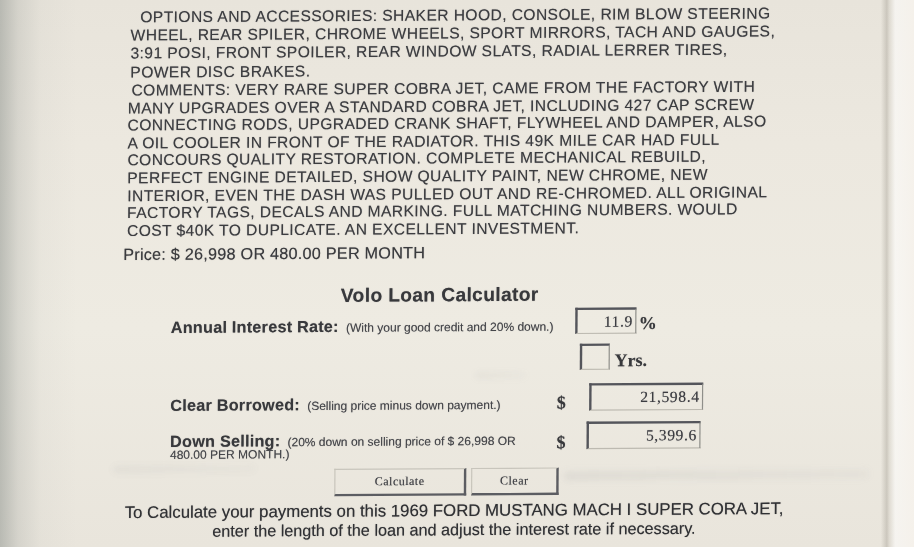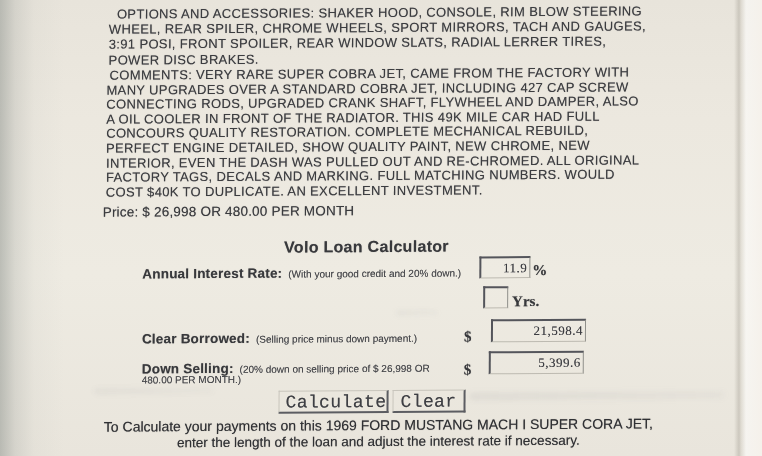--- a/index.html
+++ b/index.html
@@ -45,22 +45,22 @@
   #years-field{left:485px;top:287px;width:18px;height:17px;}
   #borrowed-field{left:481px;top:320px;width:88px;height:18px;margin-left:12px;}
   #down-field{left:491px;top:352px;width:88px;height:18px;}
   .unit{position:absolute;font-family:"Liberation Serif",serif;font-weight:700;
        font-size:15px;color:#38393c;text-shadow:0 0 .7px rgba(56,57,60,.55);}
   #percent{left:534px;top:263px;}
   #yrs{left:514px;top:294px;}
   #dollar1{left:466px;top:329px;}
   #dollar2{left:466px;top:362px;}
   .btn{position:absolute;background:transparent;box-sizing:border-box;
-       font-family:Liberation Mono, monospace;
-       font-size:18px;letter-spacing:.4px;color:#3e3f44;cursor:pointer;
+       font-family:Liberation Serif, serif;
+       font-size:10px;letter-spacing:.4px;color:#3e3f44;cursor:pointer;
        border-top:1px solid #c8c5bc;border-left:1px solid #c8c5bc;
        border-right:2px solid #5c5d62;border-bottom:2px solid #5c5d62;
        text-shadow:0 0 .6px rgba(62,63,68,.55);}
   #calc-btn{left:281px;top:390px;width:110px;height:23px;}
   #clear-btn{left:395px;top:390px;width:73px;height:23px;}
   .footer-line{position:absolute;left:0;width:762px;text-align:center;
        color:#303134;text-shadow:0 0 .7px rgba(48,49,52,.6);white-space:nowrap;}
   #footer1{top:417px;font-size:14px;}
   #footer2{top:434px;font-size:13.5px;}
   .smudge{position:absolute;filter:blur(2.5px);border-radius:4px;

